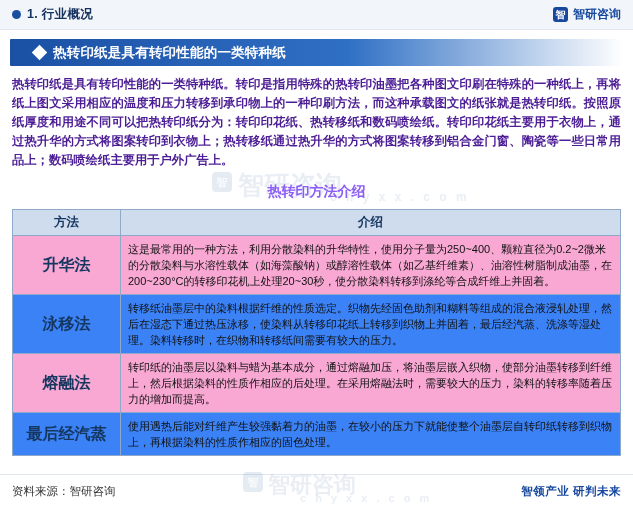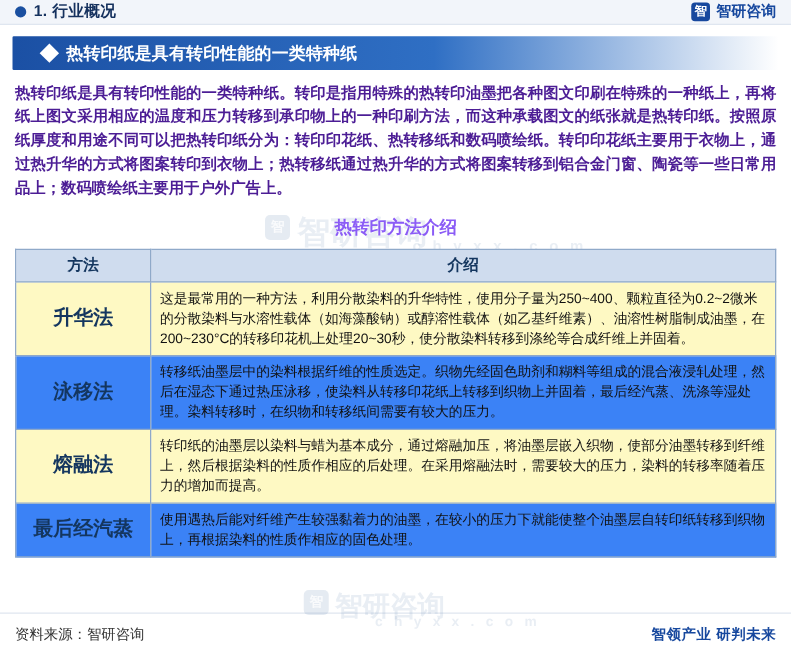--- a/index.html
+++ b/index.html
@@ -10,21 +10,21 @@
     width: 633px; height: 524px;
     font-family: "Liberation Sans", sans-serif;
     background: #ffffff;
     color: #1a1a1a;
     position: relative;
     overflow: hidden;
   }
 
   
   .topbar {
-    height: 20px;
+    height: 30px;
     background: #f2f5fa;
     border-bottom: 1px solid #dfe6f0;
     display: flex;
     align-items: center;
     padding: 0 12px;
     position: relative;
     justify-content: center;
   }
   .topbar-left {
     display: flex;
@@ -139,27 +139,27 @@
     vertical-align: middle;
     padding: 5px 7px;
     color: #111;
   }
   tbody td.method {
     text-align: center;
     font-weight: bold;
     font-size: 16px;
     color: #14365f;
   }
-  tbody tr.odd td { background: #fef9c3; }
+  tbody tr.odd td { background: #f9a8d4; }
   tbody tr.even td { background: #3b82f6; }
 
   
   .footer {
     position: absolute;
-    left: 0; right: 0; bottom: 0;
+    left: 0; right: 0; bottom: 16px;
     height: 34px;
     border-top: 1px solid #dfe6f0;
     display: flex;
     align-items: center;
     padding: 0 12px;
     background: #fff;
   }
   .footer-src {
     font-size: 11.5px;
     color: #333;

